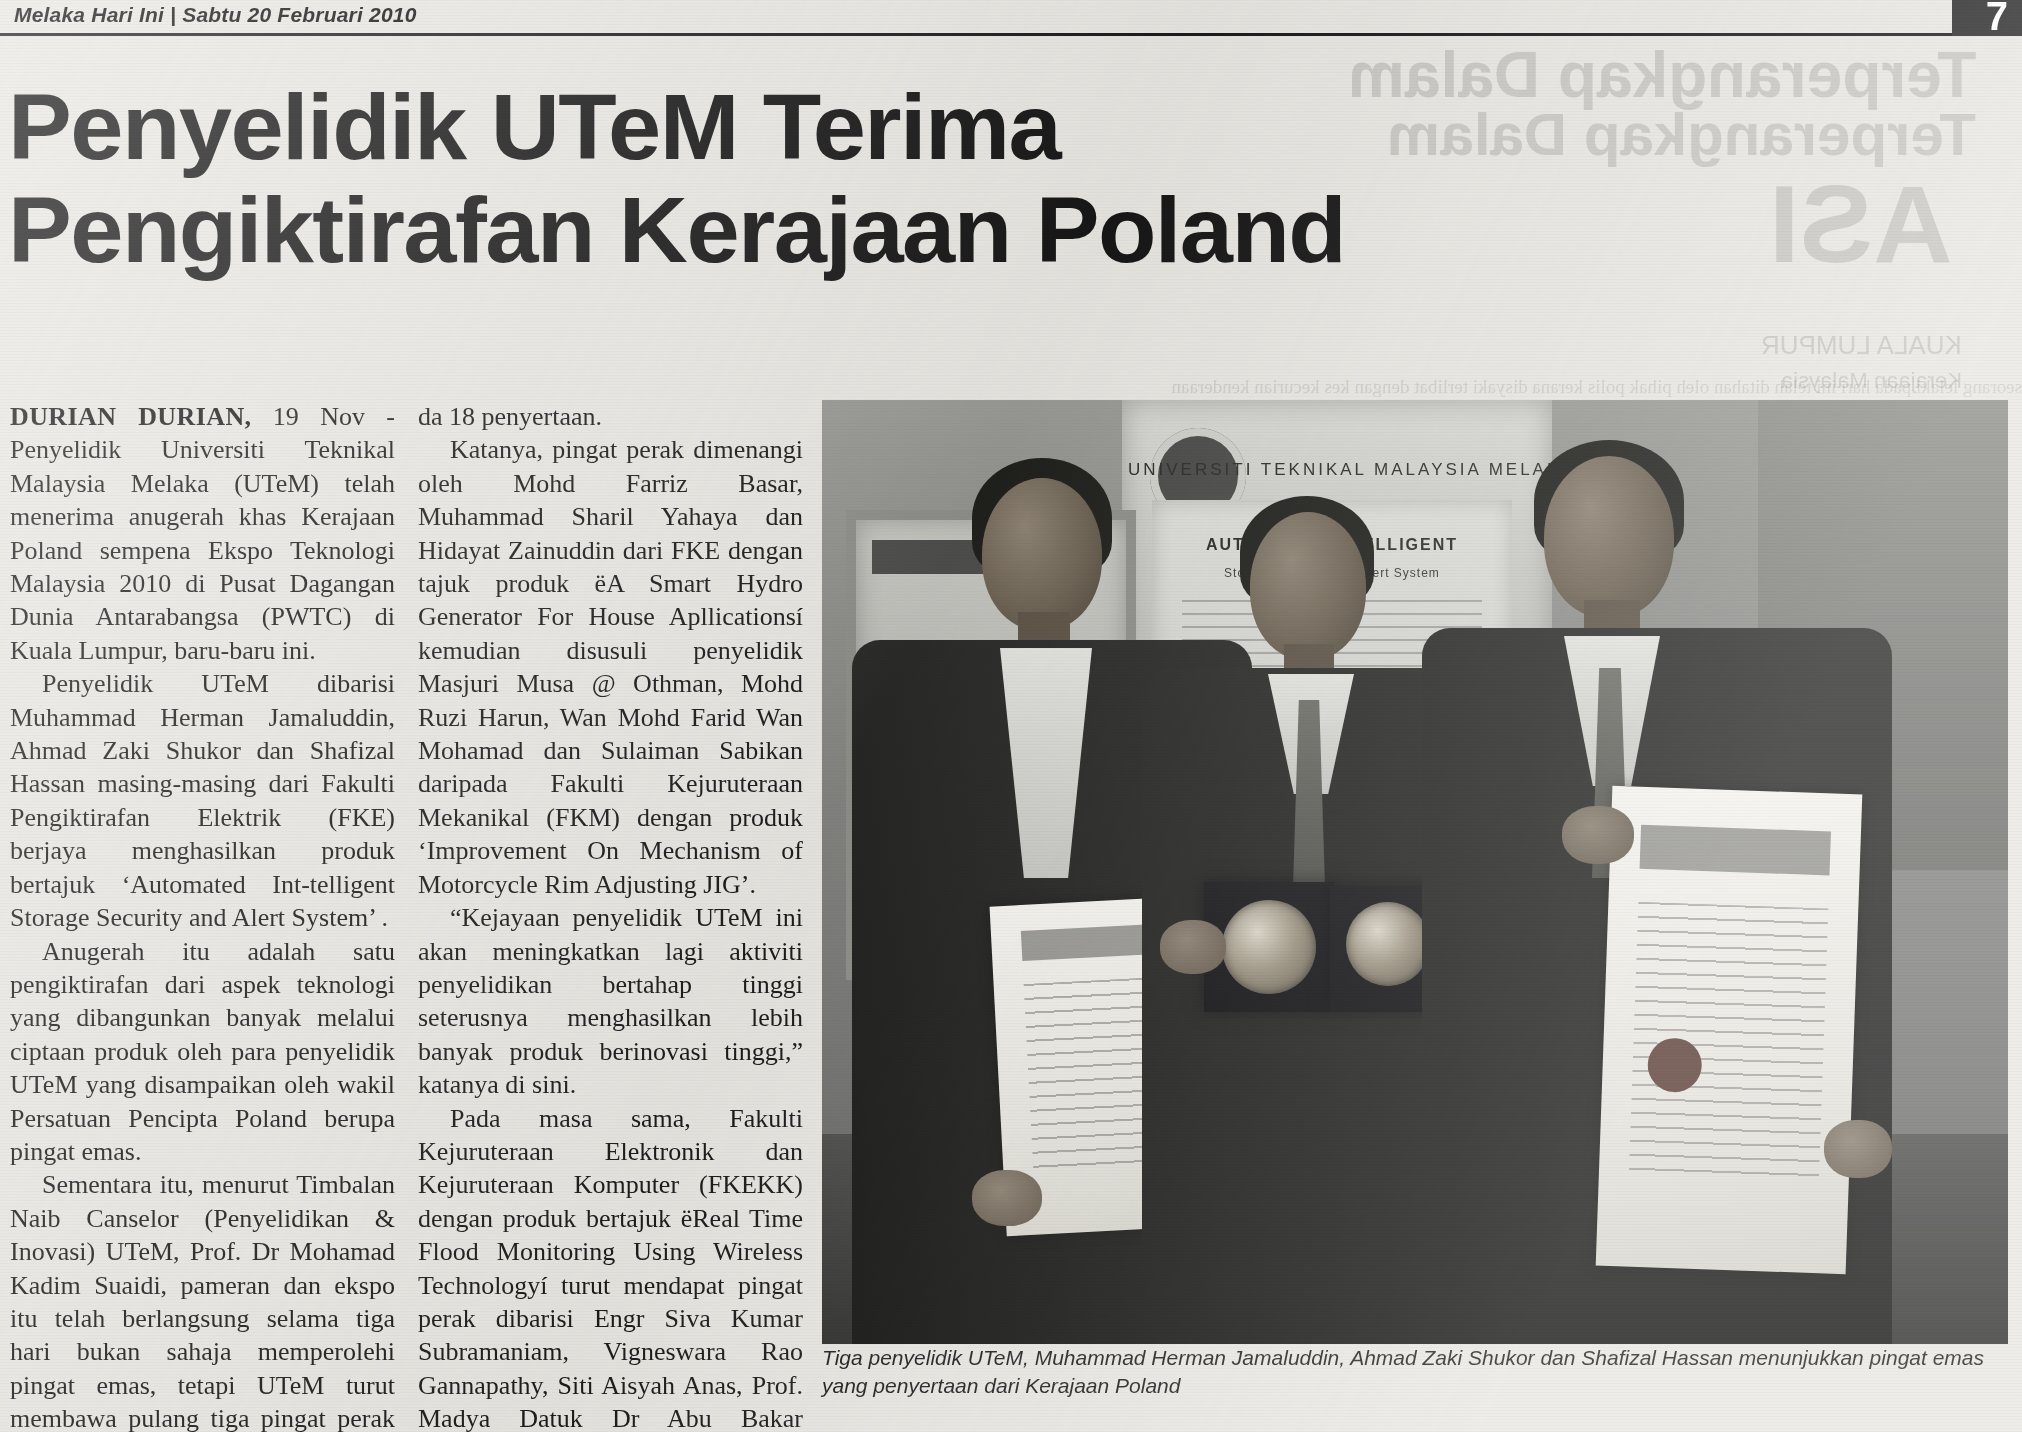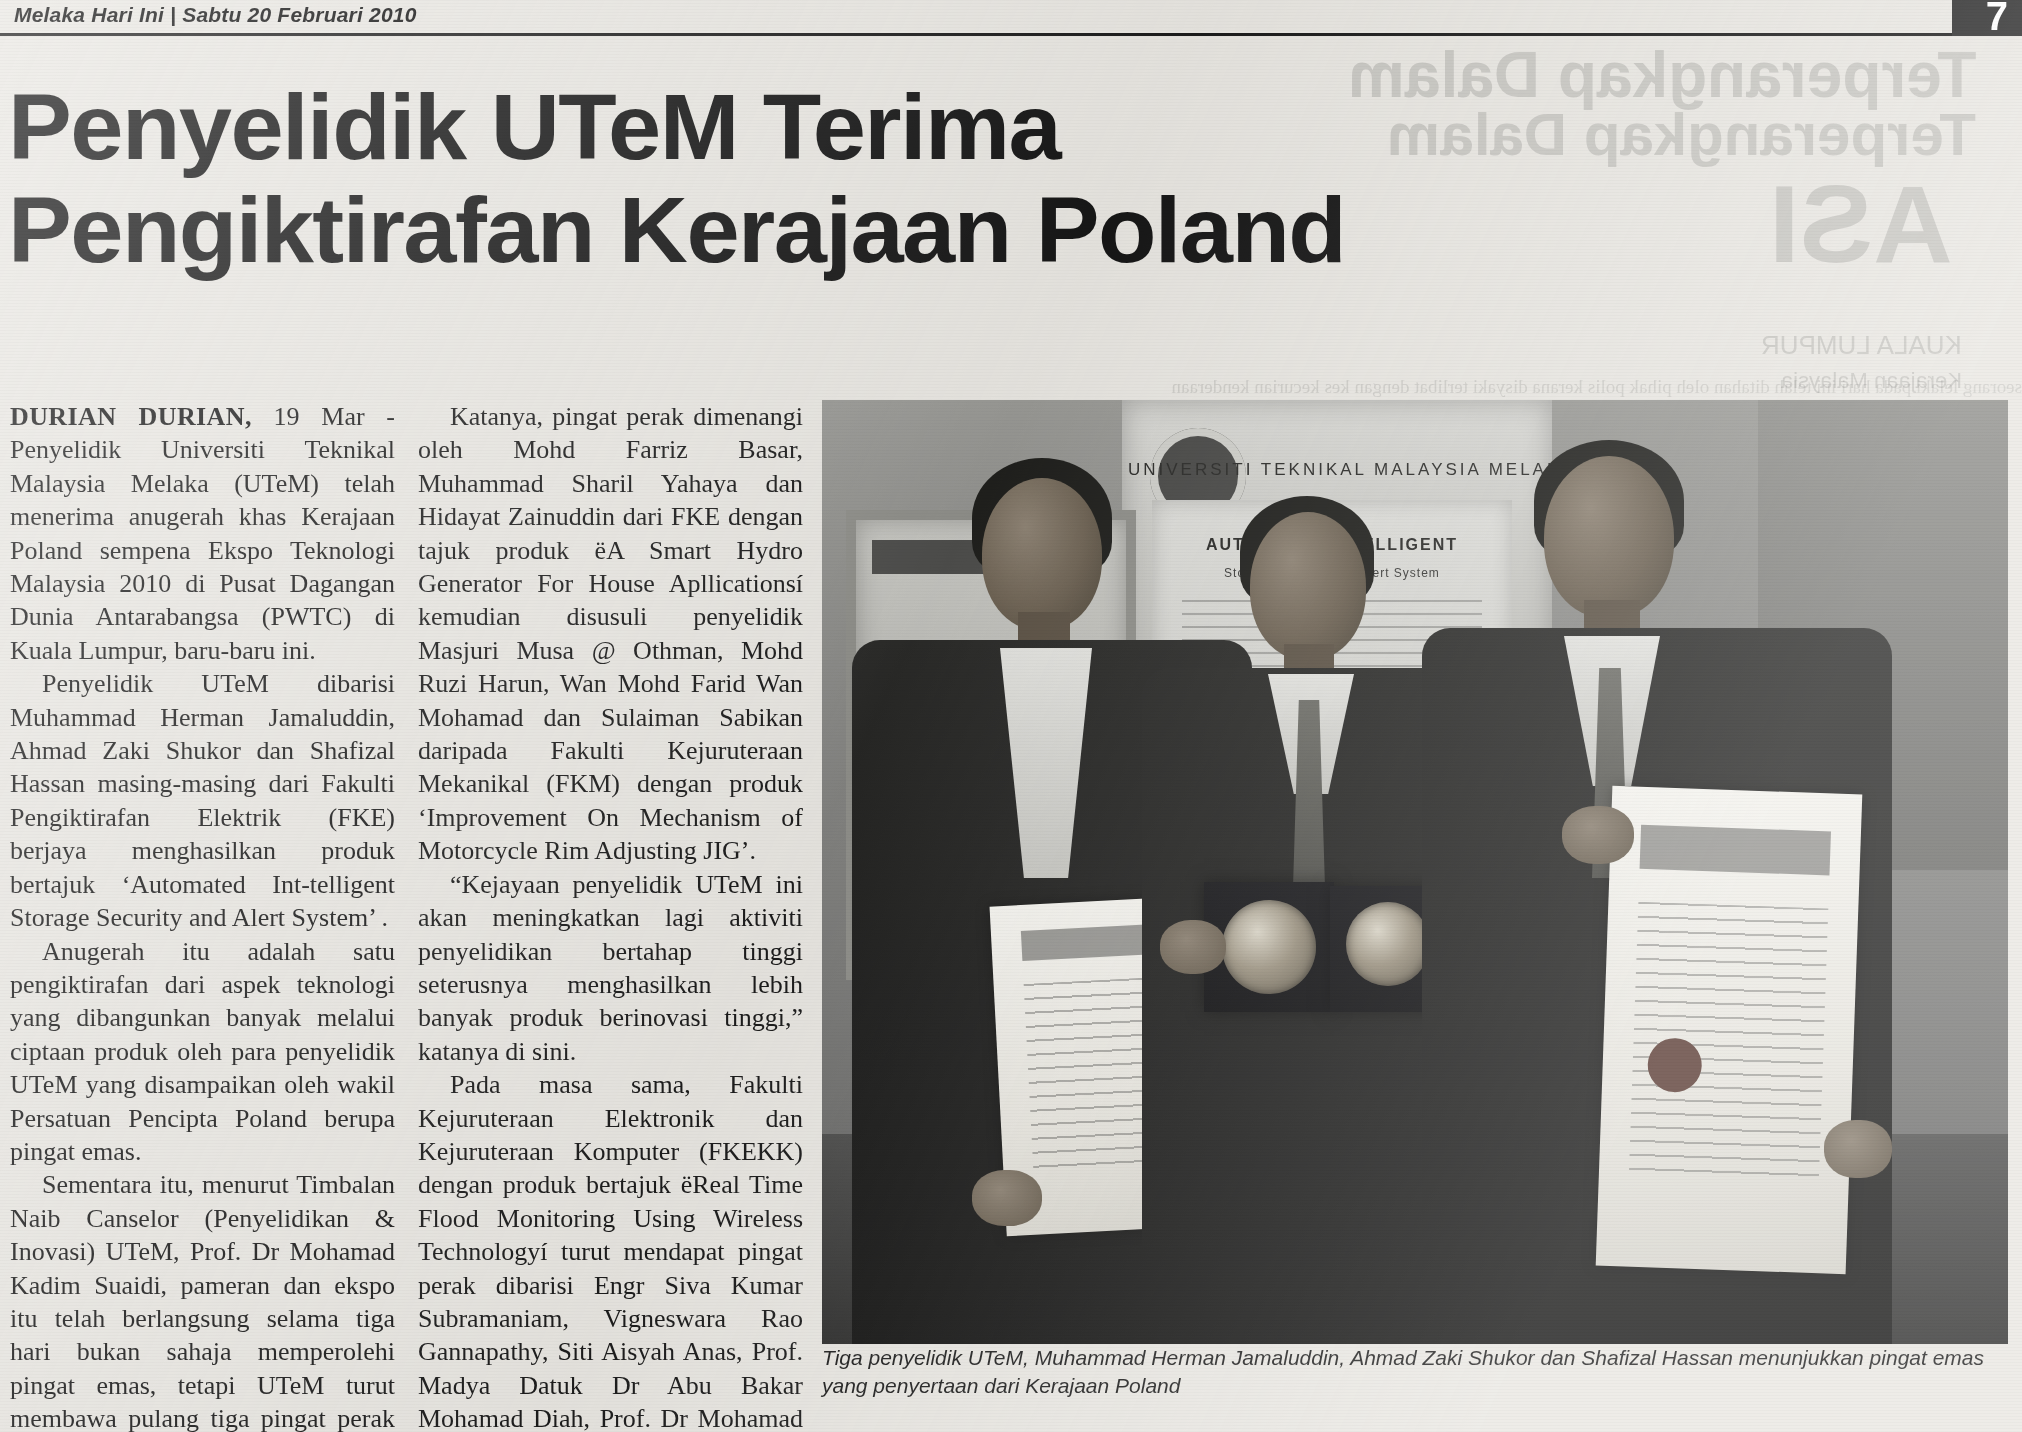--- a/index.html
+++ b/index.html
@@ -342,27 +342,28 @@
   </div>
 
   <div class="headline">
     <div class="headline-line">Penyelidik UTeM Terima</div>
     <div class="headline-line">Pengiktirafan Kerajaan Poland</div>
   </div>
 
   <div class="columns">
     <div class="col col-1">
       <p class="noindent">
-        <span class="lead-in">DURIAN DURIAN,</span><span> 19 Mar - Penyelidik Universiti Teknikal Malaysia Melaka (UTeM) telah menerima anugerah khas Kerajaan Poland sempena Ekspo Teknologi Malaysia 2010 di Pusat Dagangan Dunia Antarabangsa (PWTC) di Kuala Lumpur, baru-baru ini.</span>
+        <span class="lead-in">DURIAN DURIAN,</span><span> 19 Nov - Penyelidik Universiti Teknikal Malaysia Melaka (UTeM) telah menerima anugerah khas Kerajaan Poland sempena Ekspo Teknologi Malaysia 2010 di Pusat Dagangan Dunia Antarabangsa (PWTC) di Kuala Lumpur, baru-baru ini.</span>
       </p>
       <p><span>Penyelidik UTeM dibarisi Muhammad Herman Jamaluddin, Ahmad Zaki Shukor dan Shafizal Hassan masing-masing dari Fakulti Pengiktirafan Elektrik (FKE) berjaya menghasilkan produk bertajuk ‘Automated Int-telligent Storage Security and Alert System’ .</span></p>
       <p><span>Anugerah itu adalah satu pengiktirafan dari aspek teknologi yang dibangunkan banyak melalui ciptaan produk oleh para penyelidik UTeM yang disampaikan oleh wakil Persatuan Pencipta Poland berupa pingat emas.</span></p>
       <p><span>Sementara itu, menurut Timbalan Naib Canselor (Penyelidikan &amp; Inovasi) UTeM, Prof. Dr Mohamad Kadim Suaidi, pameran dan ekspo itu telah berlangsung selama tiga hari bukan sahaja memperolehi pingat emas, tetapi UTeM turut membawa pulang tiga pingat perak dan 11 gangsa daripa-</span></p>
     </div>
     <div class="col col-2">
+      <p class="noindent"><span>da 18 penyertaan.</span></p>
       <p><span>Katanya, pingat perak dimenangi oleh Mohd Farriz Basar, Muhammad Sharil Yahaya dan Hidayat Zainuddin dari FKE dengan tajuk produk ëA Smart Hydro Generator For House Apllicationsí kemudian disusuli penyelidik Masjuri Musa @ Othman, Mohd Ruzi Harun, Wan Mohd Farid Wan Mohamad dan Sulaiman Sabikan daripada Fakulti Kejuruteraan Mekanikal (FKM) dengan produk ‘Improvement On Mechanism of Motorcycle Rim Adjusting JIG’.</span></p>
       <p><span>“Kejayaan penyelidik UTeM ini akan meningkatkan lagi aktiviti penyelidikan bertahap tinggi seterusnya menghasilkan lebih banyak produk berinovasi tinggi,” katanya di sini.</span></p>
       <p><span>Pada masa sama, Fakulti Kejuruteraan Elektronik dan Kejuruteraan Komputer (FKEKK) dengan produk bertajuk ëReal Time Flood Monitoring Using Wireless Technologyí turut mendapat pingat perak dibarisi Engr Siva Kumar Subramaniam, Vigneswara Rao Gannapathy, Siti Aisyah Anas, Prof. Madya Datuk Dr Abu Bakar Mohamad Diah, Prof. Dr Mohamad Kadim Suaidi dan Prof. Abdul Hamid Hamidon.</span></p>
     </div>
   </div>
 
   <div class="photo-frame">
     <div class="photo-inner">
       <div class="bg-wall"></div>
       <div class="bg-right-panel"></div>

